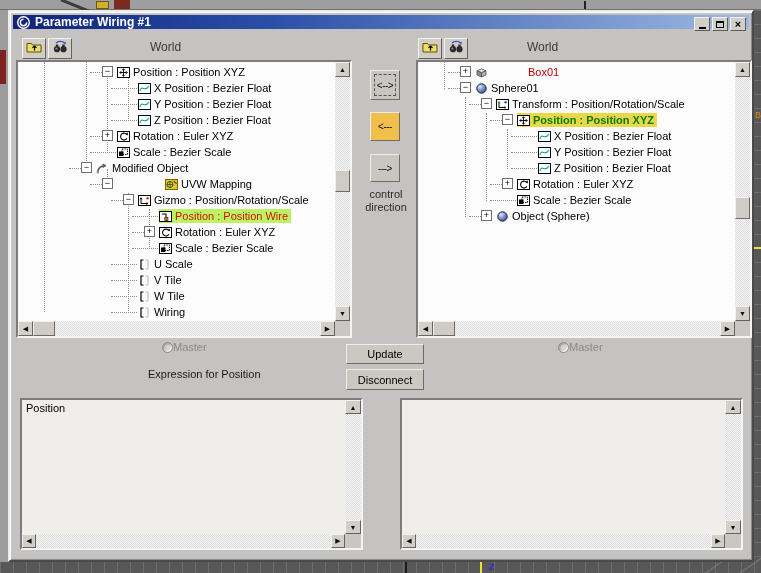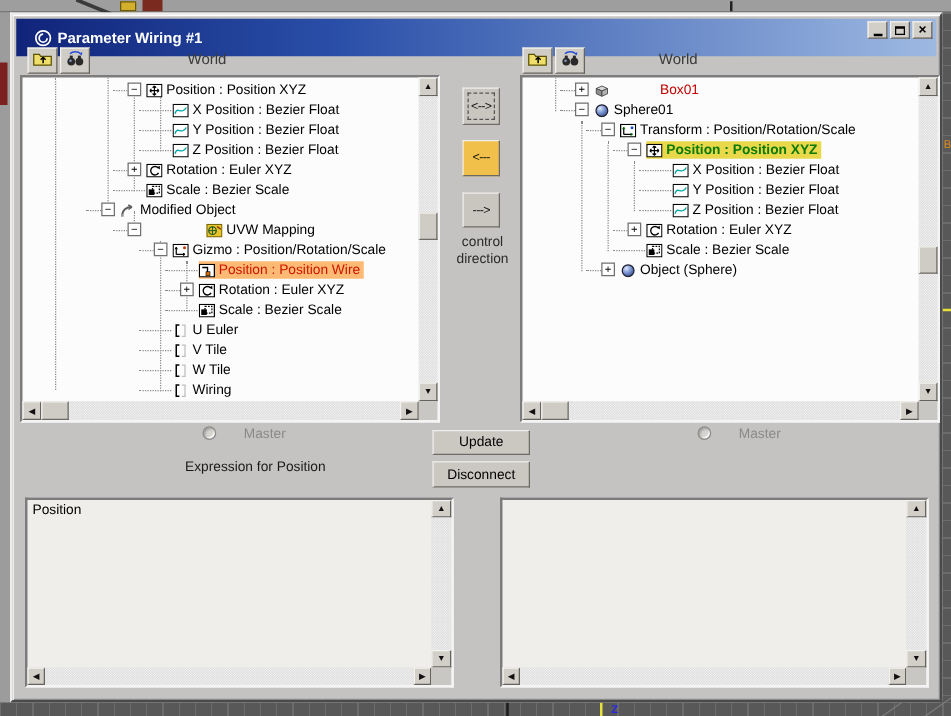--- a/index.html
+++ b/index.html
@@ -24,22 +24,22 @@
   .vp-vline-yellow { position:absolute; left:480px; top:0; width:2px; height:11px; background:#e6e23a; }
   .vp-z { position:absolute; left:489px; top:0; color:#2a2ae0; font:bold 9px "Liberation Sans",sans-serif; }
   .vp-diag1 { position:absolute; left:690px; top:4px; width:50px; height:1px; background:#7a7a7a; transform:rotate(-35deg); }
   .vp-diag2 { position:absolute; left:720px; top:7px; width:50px; height:1px; background:#7a7a7a; transform:rotate(-35deg); }
 
   
   .dialog { position:absolute; left:8px; top:10px; width:746px; height:552px; background:#c4c3c1;
     border:2px solid; border-color:#eeedeb #4a4a4a #4a4a4a #eeedeb;
     box-shadow:inset 1px 1px 0 #ffffff, inset -1px -1px 0 #8a8a8a; }
 
-  .titlebar { position:absolute; left:3px; top:3px; right:3px; height:30px;
-    display:flex; align-items:center; padding-left:14px; }
+  .titlebar { position:absolute; left:3px; top:3px; right:3px; height:14px;
+    display:flex; align-items:center; padding-left:3px; }
   .title-text { color:#fff; font-weight:bold; font-size:12px; margin-left:4px; white-space:nowrap; }
   .appicon { width:15px; height:15px; display:inline-block; }
   .winbtns { position:absolute; right:3px; top:2px; display:flex; gap:2px; }
   .winbtn { width:16px; height:14px; background:#d2cfc8; border:1px solid; border-color:#f4f2ee #5f5c58 #5f5c58 #f4f2ee;
     display:flex; align-items:center; justify-content:center; padding:0; }
   .glyph-min { width:7px; height:2px; background:#000; margin-top:7px; }
   .glyph-max { width:8px; height:7px; border:1px solid #000; border-top:2px solid #000; }
   .glyph-close { font:bold 11px/1 "Liberation Sans",sans-serif; color:#000; }
 
   .tbtn { position:absolute; top:26px; width:24px; height:21px; background:#d0cdc6;
@@ -81,21 +81,21 @@
   .dirbtn { position:absolute; left:360px; width:30px; background:#c9c6c0; border:1px solid;
     border-color:#efeeec #6f6c67 #6f6c67 #efeeec; font:10px "Liberation Sans",sans-serif;
     color:#111; letter-spacing:-0.5px; padding:0; }
   .dirbtn.focus::before { content:""; position:absolute; inset:3px; border:1px dashed #555; }
   .dircaption { position:absolute; left:344px; top:176px; width:64px; text-align:center;
     font-size:11px; line-height:13px; color:#2a2a2a; }
 
   .btn { position:absolute; left:336px; width:78px; background:#cbc8c2; border:1px solid;
     border-color:#efeeec #6f6c67 #6f6c67 #efeeec; font-size:11px; color:#000; padding:0; }
 
-  .radiorow { position:absolute; display:flex; align-items:flex-start; gap:22px; }
+  .radiorow { position:absolute; display:flex; align-items:center; gap:0; }
   .radio { width:11px; height:11px; border-radius:50%; background:#d6d4cf; border:1px solid #8a8a8a;
     box-shadow:inset 1px 1px 2px rgba(0,0,0,0.28), inset -1px -1px 1px #fff; }
   .radiolabel { color:#8a8a8a; font-size:11px; }
 
   .exprlabel { position:absolute; left:118px; top:356px; font-size:11px; color:#1a1a1a;padding-left:20px; }
 
   .textarea { position:absolute; top:386px; width:343px; height:152px; background:#efeeea;
     border:2px solid; border-color:#7c7c7c #f4f4f4 #f4f4f4 #7c7c7c; }
   .ta-content { position:absolute; left:0; top:0; right:16px; bottom:14px; overflow:hidden; }
   .ta-text { position:absolute; left:4px; top:2px; font-size:11px; color:#000; white-space:pre; }
@@ -317,21 +317,21 @@
                 <path d="M3 8.5 V2.8 M3 8.5 H10" stroke="#000" stroke-width="1"></path>
                 <path d="M3 2.8 l-1 1.6 M3 2.8 l1 1.6 M10 8.5 l-1.6 -1 M10 8.5 l-1.6 1" stroke="#000" stroke-width="0.8" fill="none"></path>
                 <circle cx="9.6" cy="3.2" r="1.2" fill="#cc3300"></circle>
               </svg>
             </span>
             <span class="tlabel">Gizmo : Position/Rotation/Scale</span>
           </span>
         </div>
         <div class="trow" style="top: 146px;">
           <span class="tconn" style="left: 114px; width: 26px;"></span>
-          <span class="tcontent" style="left: 141px; background: #fdba74;">
+          <span class="tcontent" style="left: 141px; background: #bef264;">
             <span class="ticon">
               <svg viewBox="0 0 13 11" width="13" height="11">
                 <rect x="0.5" y="0.5" width="12" height="10" fill="#fff" stroke="#000"></rect>
                 <path d="M2.8 3 h4.2 v3.6" stroke="#000" stroke-width="1.1" fill="none"></path>
                 <rect x="5.8" y="6.4" width="3.2" height="3.2" fill="#d86a00" stroke="#000" stroke-width="0.5"></rect>
               </svg>
             </span>
             <span class="tlabel" style="color: rgb(204, 21, 0);">Position : Position Wire</span>
           </span>
         </div>
@@ -364,21 +364,21 @@
         </div>
         <div class="trow" style="top: 194px;">
           <span class="tconn" style="left: 93px; width: 26px;"></span>
           <span class="tcontent" style="left: 120px;">
             <span class="ticon">
               <svg viewBox="0 0 13 11" width="13" height="11">
                 <path d="M5.5 1 H3 V10 H5.5" stroke="#000" stroke-width="1.2" fill="none"></path>
                 <path d="M7.5 1 H10 V10 H7.5" stroke="#bdbdbd" stroke-width="1" fill="none"></path>
               </svg>
             </span>
-            <span class="tlabel">U Euler</span>
+            <span class="tlabel">U Scale</span>
           </span>
         </div>
         <div class="trow" style="top: 226px;">
           <span class="tconn" style="left: 93px; width: 26px;"></span>
           <span class="tcontent" style="left: 120px;">
             <span class="ticon">
               <svg viewBox="0 0 13 11" width="13" height="11">
                 <path d="M5.5 1 H3 V10 H5.5" stroke="#000" stroke-width="1.2" fill="none"></path>
                 <path d="M7.5 1 H10 V10 H7.5" stroke="#bdbdbd" stroke-width="1" fill="none"></path>
               </svg>

